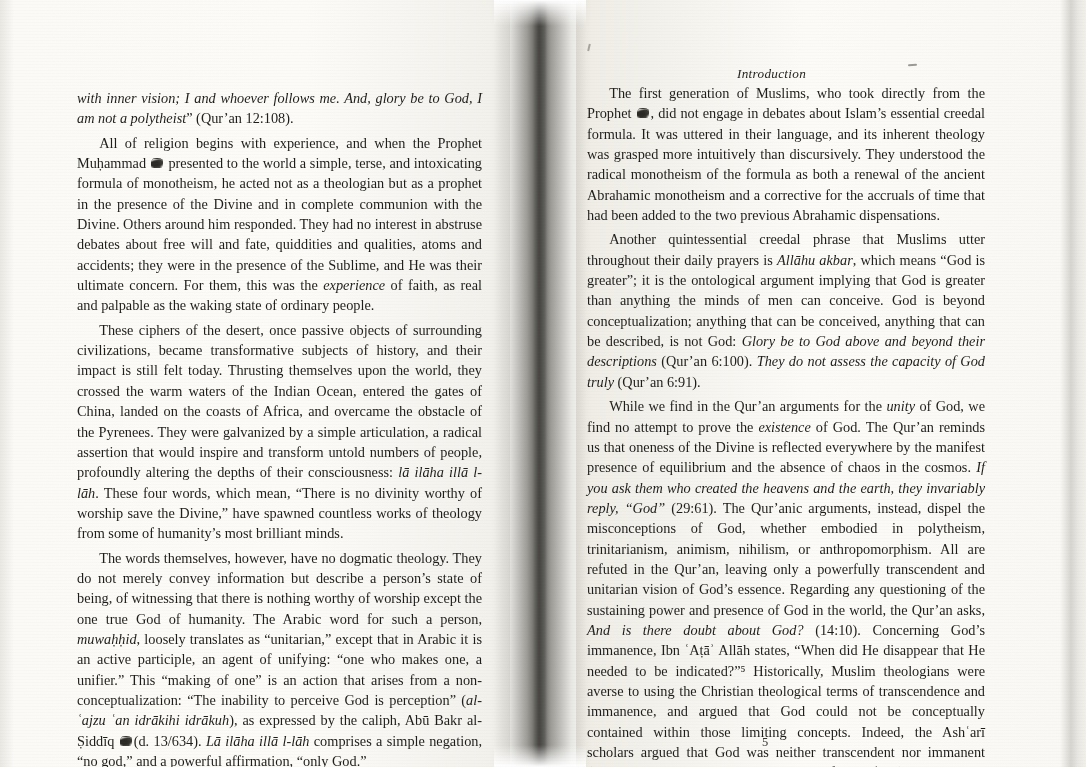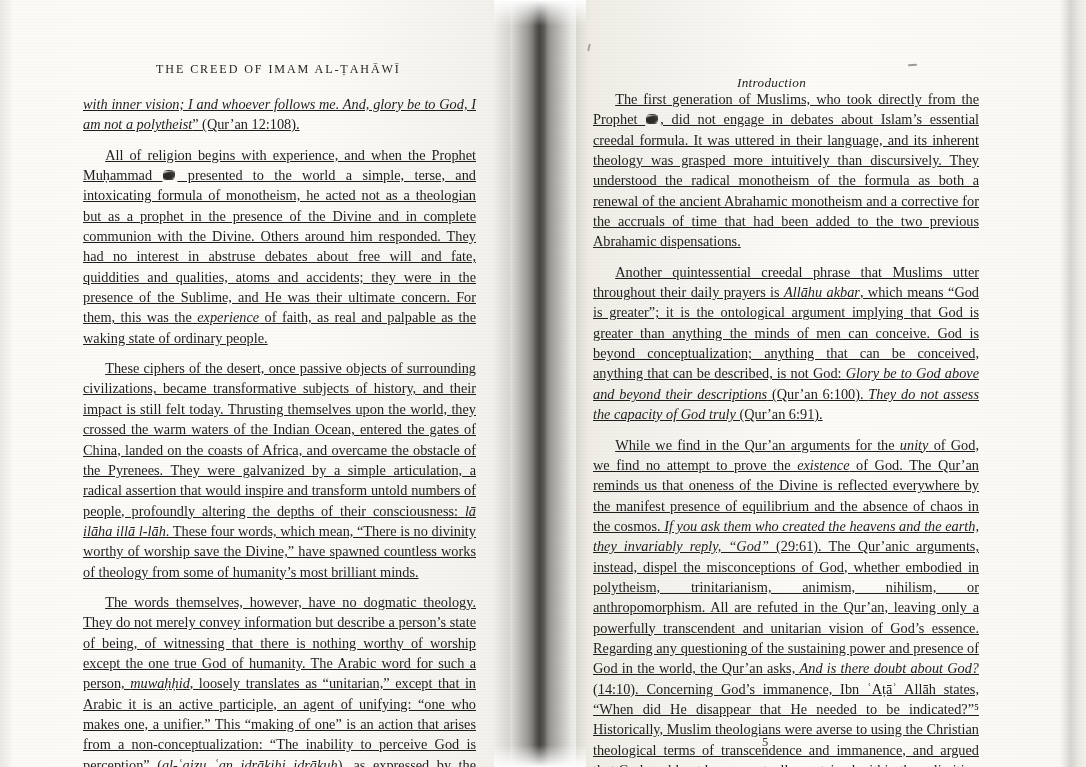--- a/index.html
+++ b/index.html
@@ -132,21 +132,21 @@
     letter-spacing: 1.9px;
     color: #26251f;
     white-space: nowrap;
   }
   .running-head.left {
     left: 156px;
     top: 62px;
   }
   .running-head.right {
     left: 737px;
-    top: 75px;
+    top: 66px;
     letter-spacing: 0.3px;
     font-style: italic;
     font-size: 13.2px;
   }
   .head-speck {
     position: absolute;
     left: 908px;
     top: 64px;
     width: 9px;
     height: 2px;
@@ -158,23 +158,22 @@
     position: absolute;
     left: 588px;
     top: 44px;
     width: 2px;
     height: 7px;
     background: #a7a49d;
     transform: rotate(14deg);
   }
 
   p {
-    margin: 10px;
+    margin: 4px;
     text-indent: 1.55em;
-    text-decoration: underline;
   }
   p.noindent { text-indent: 0; }
 
   i, em { font-style: italic; }
 
   .folio {
     position: absolute;
     font-size: 12.4px;
     letter-spacing: 0.7px;
     color: #34332e;
@@ -221,21 +220,20 @@
   }
 </style>
 </head>
 <body>
 
 <div id="page">
 
   <div class="paper-left"></div>
   <div class="paper-right"></div>
 
-  <div class="running-head left">THE CREED OF IMAM AL-ṬAHĀWĪ</div>
 
   <div class="textblock left">
     <p class="noindent"><i>with inner vision; I and whoever follows me. And, glory be to God, I am not a polytheist</i>” (Qur’an 12:108).</p>
     <p>All of religion begins with experience, and when the Prophet Muḥammad <span class="salla"></span> presented to the world a simple, terse, and intoxicating formula of monotheism, he acted not as a theologian but as a prophet in the presence of the Divine and in complete communion with the Divine. Others around him responded. They had no interest in abstruse debates about free will and fate, quiddities and qualities, atoms and accidents; they were in the presence of the Sublime, and He was their ultimate concern. For them, this was the <i>experience</i> of faith, as real and palpable as the waking state of ordinary people.</p>
     <p>These ciphers of the desert, once passive objects of surrounding civilizations, became transformative subjects of history, and their impact is still felt today. Thrusting themselves upon the world, they crossed the warm waters of the Indian Ocean, entered the gates of China, landed on the coasts of Africa, and overcame the obstacle of the Pyrenees. They were galvanized by a simple articulation, a radical assertion that would inspire and transform untold numbers of people, profoundly altering the depths of their consciousness: <i>lā ilāha illā l-lāh</i>. These four words, which mean, “There is no divinity worthy of worship save the Divine,” have spawned countless works of theology from some of humanity’s most brilliant minds.</p>
     <p>The words themselves, however, have no dogmatic theology. They do not merely convey information but describe a person’s state of being, of witnessing that there is nothing worthy of worship except the one true God of humanity. The Arabic word for such a person, <i>muwaḥḥid</i>, loosely translates as “unitarian,” except that in Arabic it is an active participle, an agent of unifying: “one who makes one, a unifier.” This “making of one” is an action that arises from a non-conceptualization: “The inability to perceive God is perception” (<i>al-ʿajzu ʿan idrākihi idrākuh</i>), as expressed by the caliph, Abū Bakr al-Ṣiddīq <span class="salla"></span>(d. 13/634). <i>Lā ilāha illā l-lāh</i> comprises a simple negation, “no god,” and a powerful affirmation, “only God.”</p>
   </div>
 
   <div class="folio left">14</div>
 

